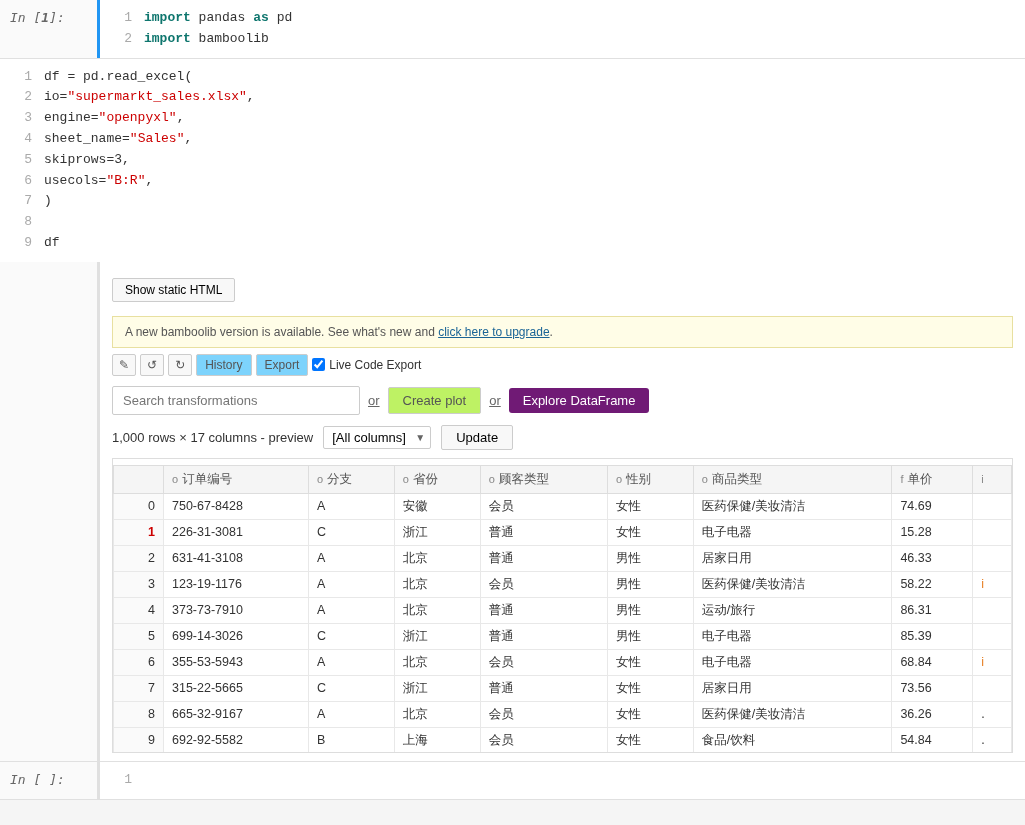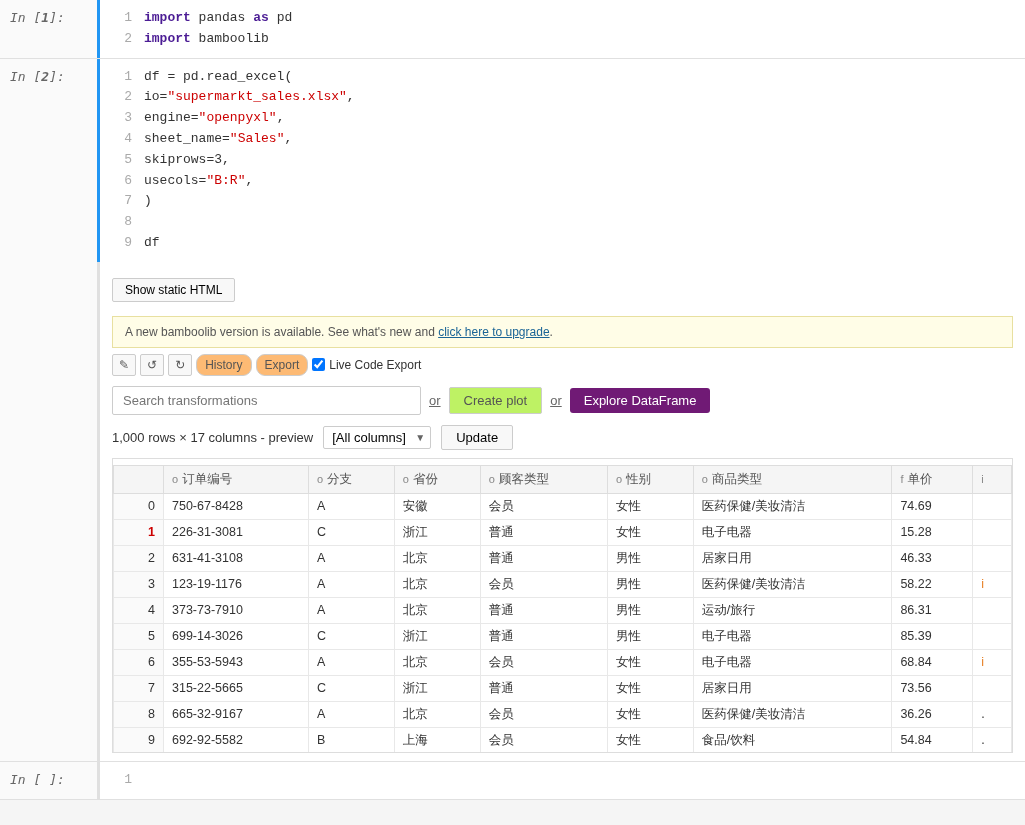--- a/index.html
+++ b/index.html
@@ -53,21 +53,21 @@
       display: flex;
     }
     .line-num {
       color: #aaa;
       width: 20px;
       min-width: 20px;
       text-align: right;
       margin-right: 12px;
       user-select: none;
     }
-    .kw { color: #4c1d95; font-weight: bold; }
+    .kw { color: #0f766e; font-weight: bold; }
     .str { color: #cc0000; }
 
     .show-html-btn {
       display: inline-block;
       margin: 8px 0;
       padding: 4px 12px;
       border: 1px solid #ccc;
       background: #f8f8f8;
       cursor: pointer;
       font-size: 12px;
@@ -86,24 +86,24 @@
 
     .toolbar {
       display: flex;
       align-items: center;
       gap: 4px;
       margin: 6px 0;
     }
     .toolbar-btn {
       padding: 3px 8px;
       border: 1px solid #ccc;
-      background: #fdba74;
+      background: #7dd3fc;
       cursor: pointer;
       font-size: 12px;
-      border-radius: 9px;
+      border-radius: 2px;
       color: #555;
     }
     .toolbar-icon {
       padding: 3px 6px;
       border: 1px solid #ccc;
       background: #f8f8f8;
       cursor: pointer;
       font-size: 12px;
       border-radius: 2px;
       color: #555;
@@ -116,21 +116,21 @@
       cursor: pointer;
     }
 
     .search-row {
       display: flex;
       align-items: center;
       gap: 8px;
       margin: 10px 0;
     }
     .search-input {
-      width: 309px;
+      width: 248px;
       padding: 6px 10px;
       border: 1px solid #ccc;
       font-size: 13px;
       border-radius: 2px;
       color: #999;
     }
     .or-text { color: #666; font-size: 13px; text-decoration: underline; }
     .create-plot-btn {
       padding: 5px 14px;
       border: 1px solid #ccc;
@@ -264,23 +264,20 @@
         <div class="code-line">
           <span class="line-num">2</span>
           <span><span class="kw">import</span> bamboolib</span>
         </div>
       </div>
     </div>
   </div>
 
   <div class="cell" style="flex-direction: column; padding: 0;">
     <div style="display:flex;">
-      <div class="cell-left blue-border">
-        <span class="in-label">In [<span class="in-num">2</span>]:</span>
-      </div>
       <div class="cell-content">
         <div class="code-block">
           <div class="code-line">
             <span class="line-num">1</span>
             <span>df = pd.read_excel(</span>
           </div>
           <div class="code-line">
             <span class="line-num">2</span>
             <span>    io=<span class="str">"supermarkt_sales.xlsx"</span>,</span>
           </div>

